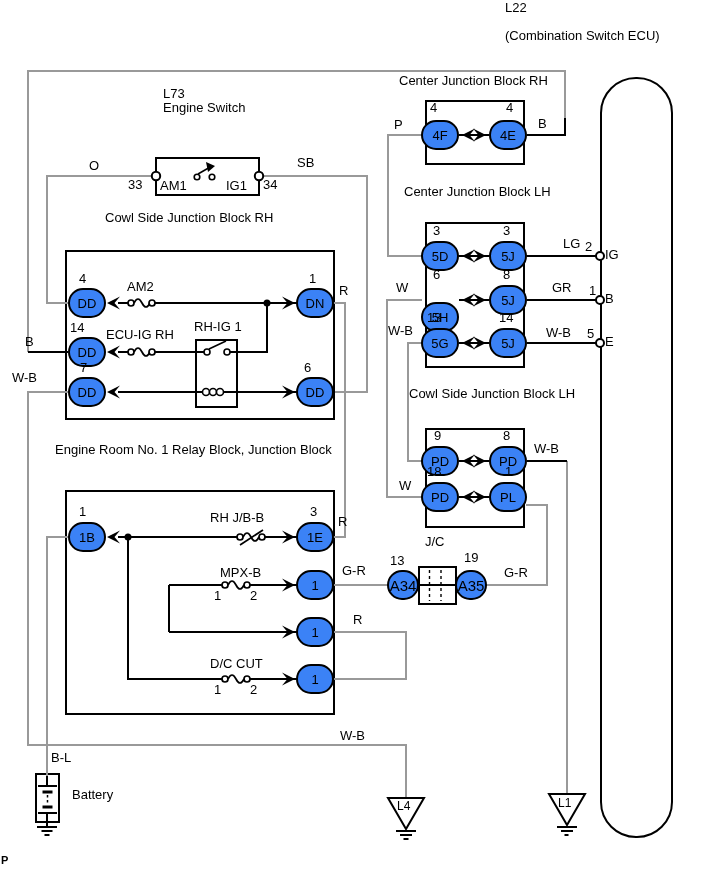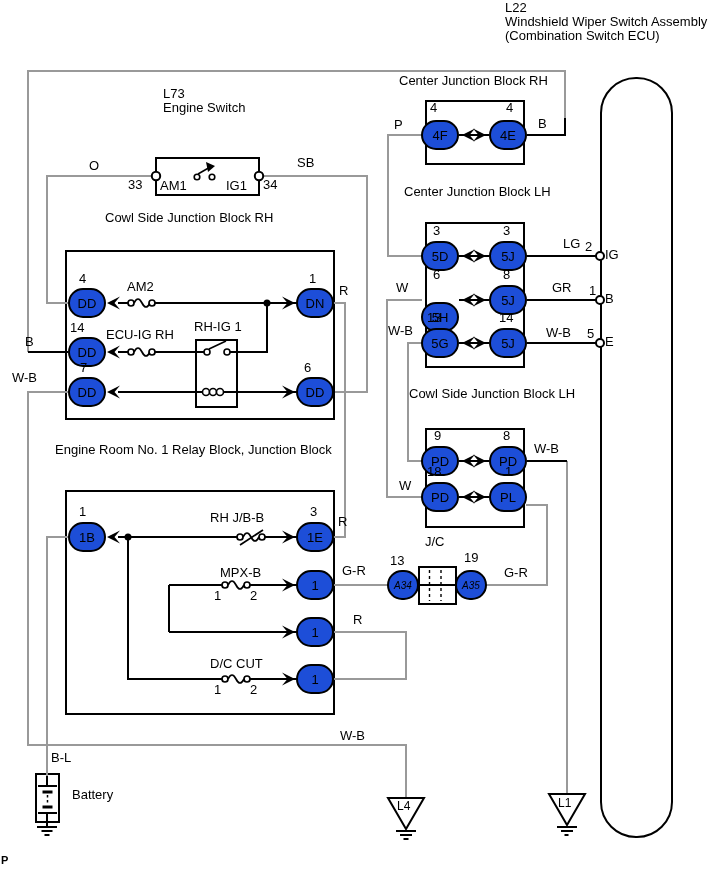--- a/index.html
+++ b/index.html
@@ -1,23 +1,23 @@
 <!DOCTYPE html>
 <html><head>
 <meta charset="utf-8">
 <style>
   html,body{margin:0;padding:0;background:#fff;}
   #canvas{position:relative;width:718px;height:870px;background:#fff;overflow:hidden;
           font-family:"Liberation Sans",sans-serif;color:#000;}
   .box{position:absolute;box-sizing:border-box;border:2px solid #000;background:#fff;z-index:1;}
   .ecu{border-radius:36px;}
   svg.layer{position:absolute;left:0;top:0;z-index:2;pointer-events:none;}
-  .oval{position:absolute;box-sizing:border-box;border:2.5px solid #000;border-radius:15px;background:#1d4ed8;
+  .oval{position:absolute;box-sizing:border-box;border:2.5px solid #000;border-radius:15px;background:#3b82f6;
         display:flex;align-items:center;justify-content:center;font-size:13px;z-index:3;}
-  .oval.small{font-size:10px;font-style:italic;}
+  .oval.small{font-size:15px;}
   .lbl{position:absolute;font-size:13px;line-height:1.12;white-space:nowrap;z-index:3;}
   .sm{font-size:12px;}
   .pm{font-size:11px;font-weight:bold;}
 </style>
 </head>
 <body>
 
 <div id="canvas">
 
   <div class="box" style="left:425px;top:100px;width:100px;height:65px;"></div>
@@ -266,21 +266,20 @@
     </div>
 
   <div class="oval small" style="left:387px;top:570px;width:32px;height:30px;">
       <span>A34</span>
     </div>
   <div class="oval small" style="left:455px;top:570px;width:32px;height:30px;">
       <span>A35</span>
     </div>
 
   <div class="lbl" style="left:505px;top:1px;">L22</div>
-  <div class="lbl" style="left:505px;top:15px;">Windshield Wiper Switch Assembly</div>
   <div class="lbl" style="left:505px;top:29px;">(Combination Switch ECU)</div>
 
   <div class="lbl" style="left:399px;top:74px;">Center Junction Block RH</div>
   <div class="lbl" style="left:394px;top:118px;">P</div>
   <div class="lbl" style="left:538px;top:117px;">B</div>
   <div class="lbl" style="left:430px;top:101px;">4</div>
   <div class="lbl" style="left:506px;top:101px;">4</div>
 
   <div class="lbl" style="left:163px;top:87px;">L73</div>
   <div class="lbl" style="left:163px;top:101px;">Engine Switch</div>

